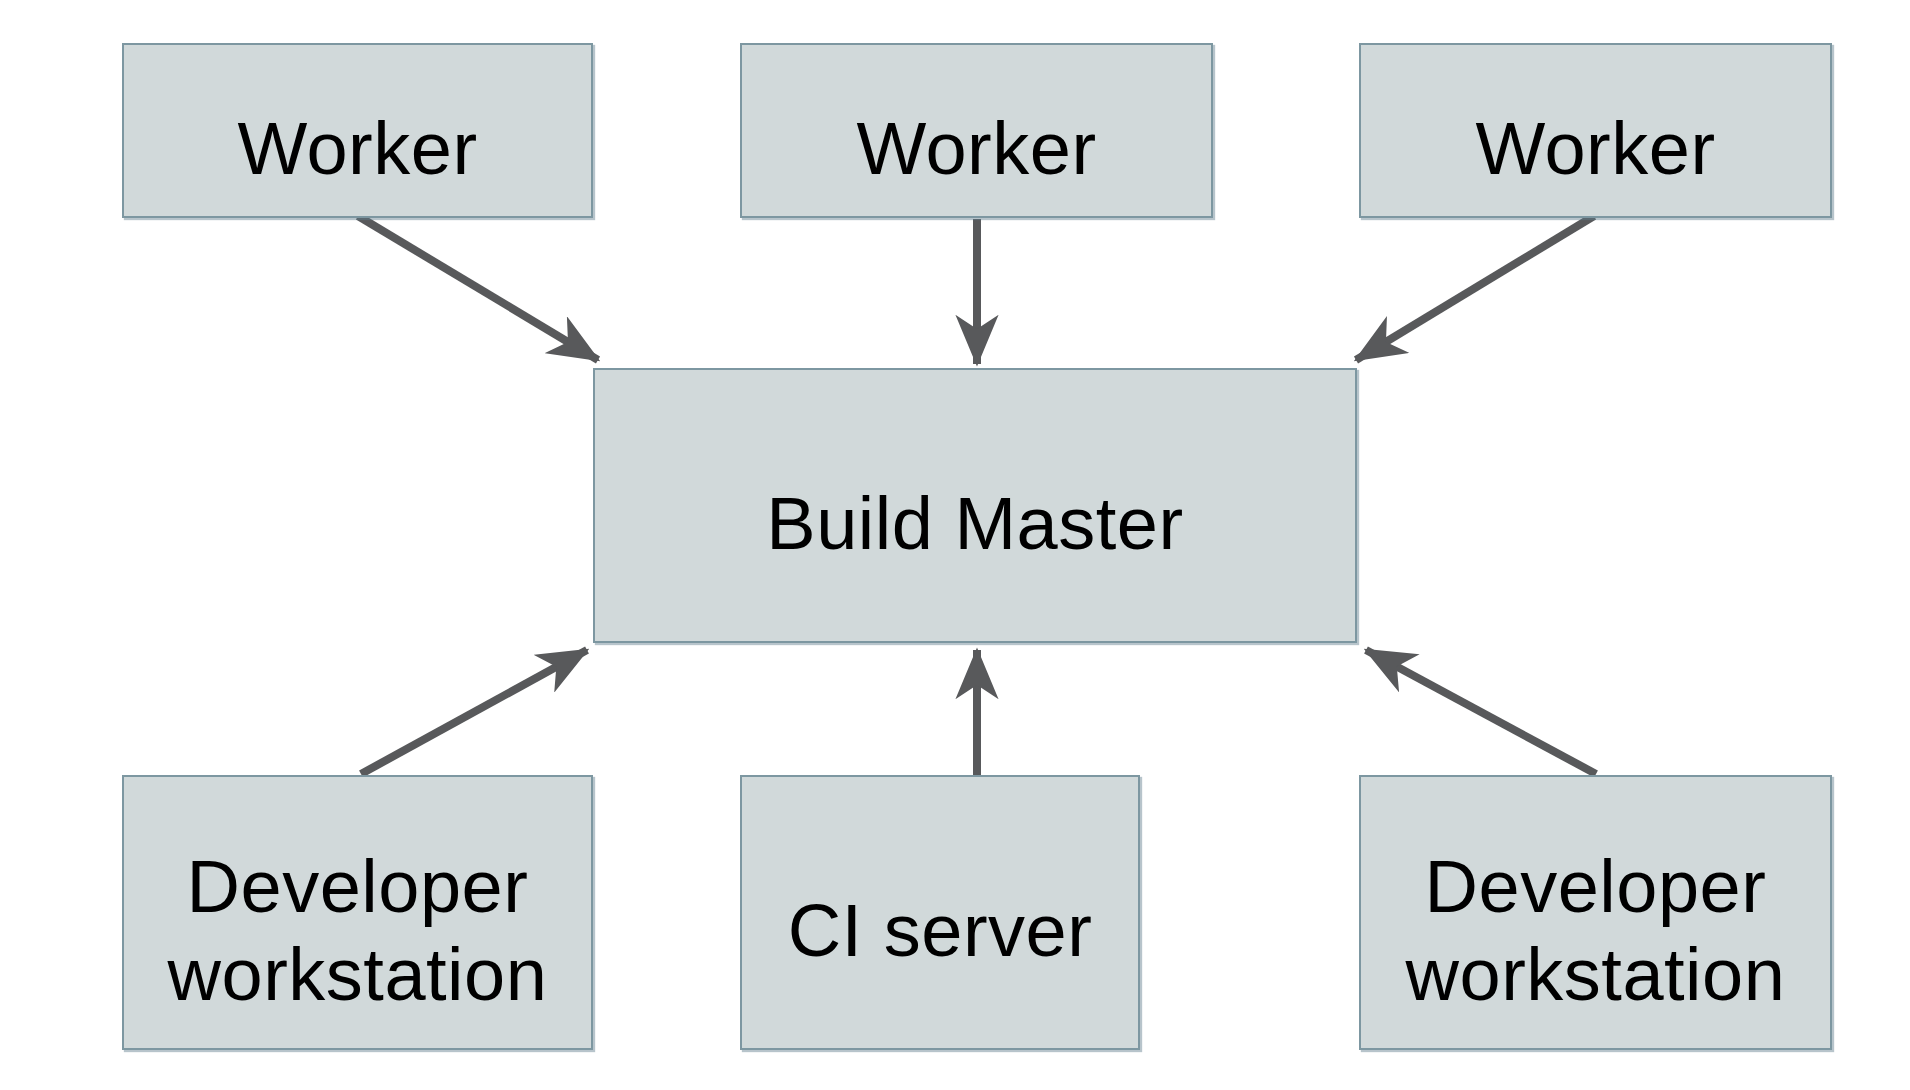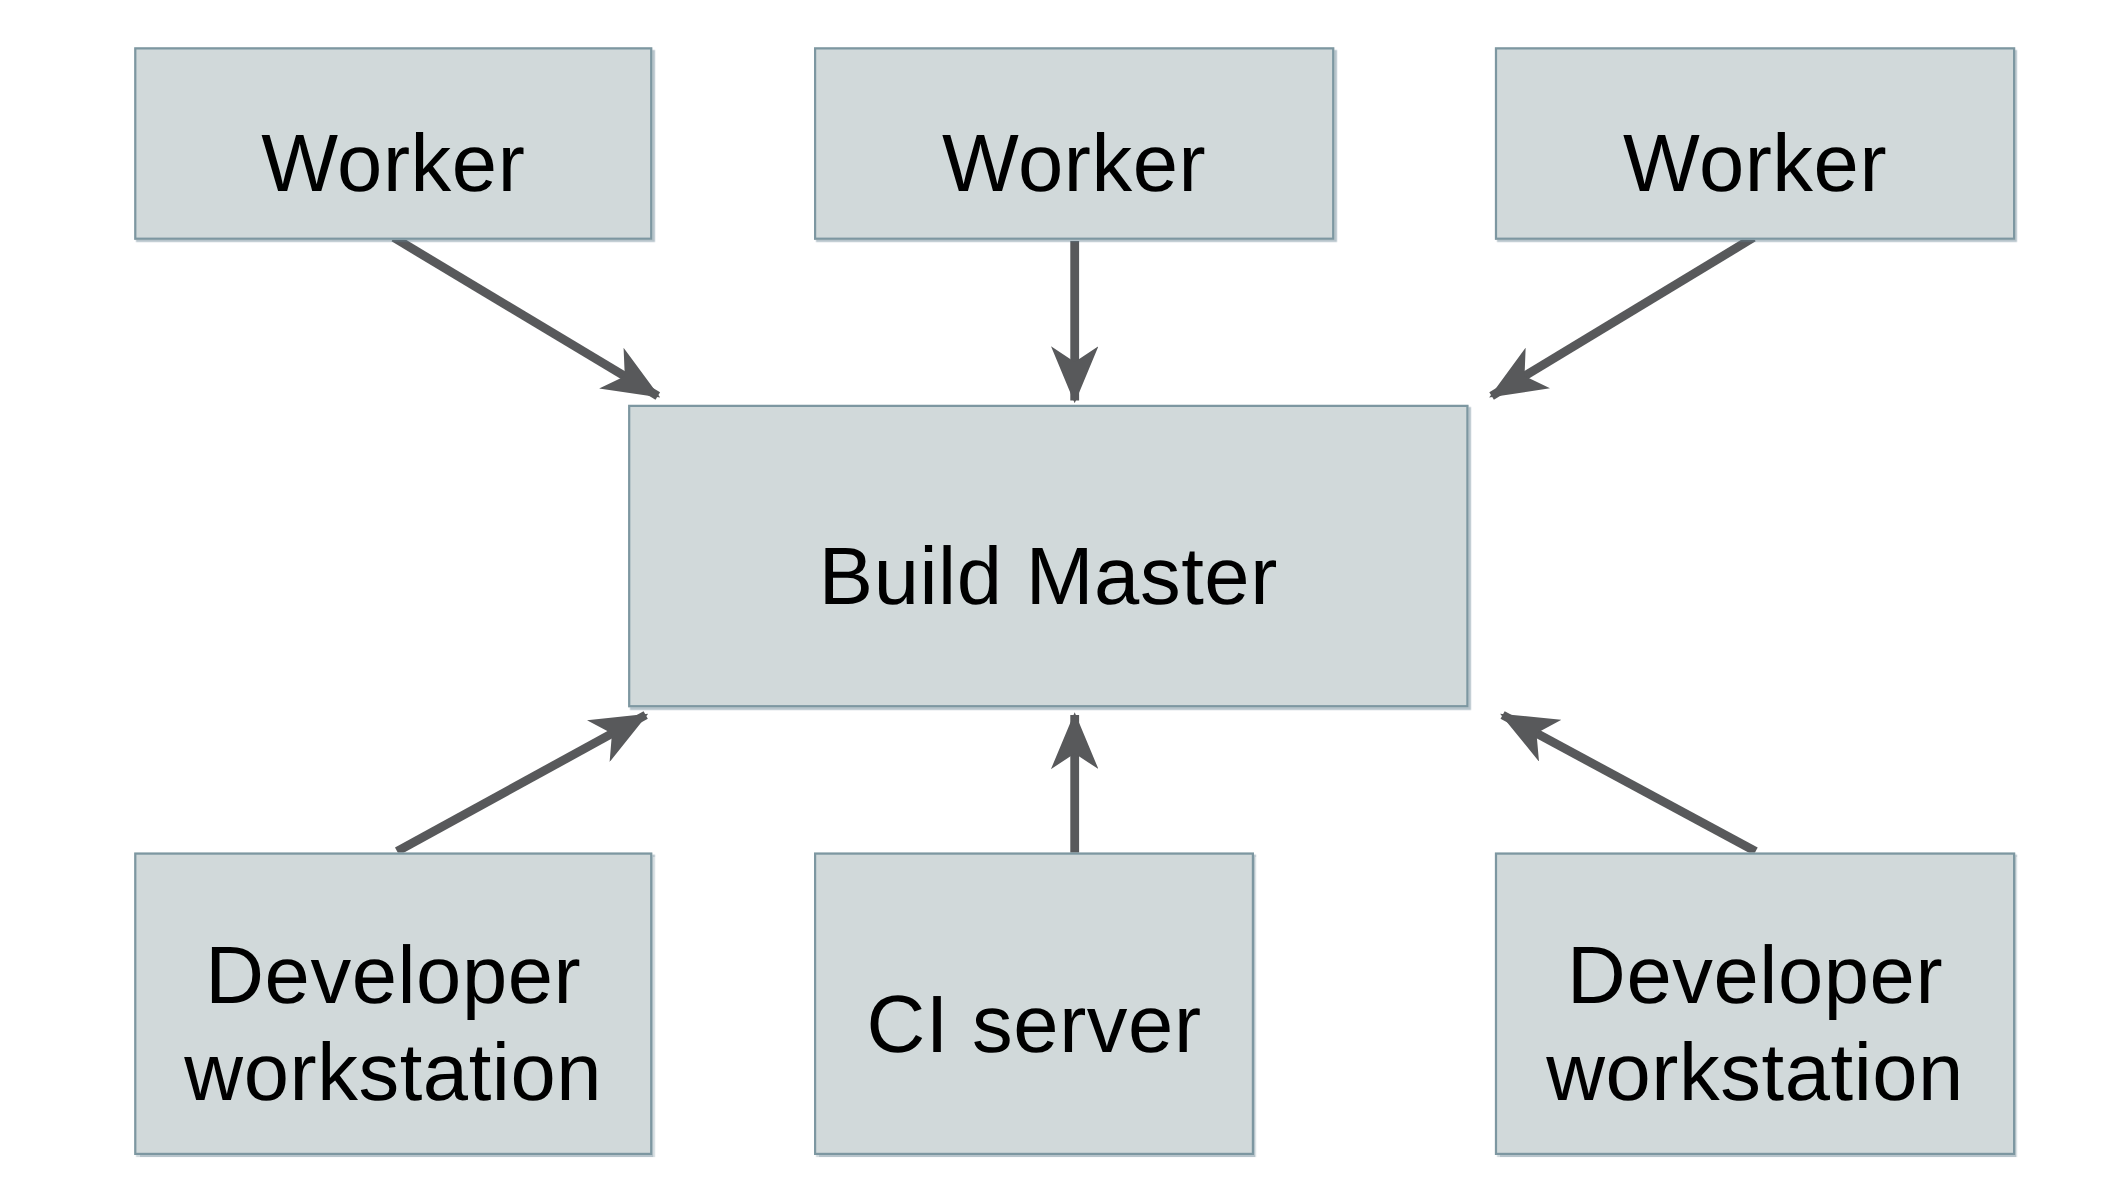--- a/index.html
+++ b/index.html
@@ -60,21 +60,21 @@
     </svg>
     <div class="node" style="left: 122px; top: 43px; width: 471px; height: 175px; background: rgb(209, 217, 218); border-color: rgb(125, 151, 161);">
       <span class="label" style="color: rgb(0, 0, 0);">Worker</span>
     </div>
     <div class="node" style="left: 740px; top: 43px; width: 473px; height: 175px; background: rgb(209, 217, 218); border-color: rgb(125, 151, 161);">
       <span class="label" style="color: rgb(0, 0, 0);">Worker</span>
     </div>
     <div class="node" style="left: 1359px; top: 43px; width: 473px; height: 175px; background: rgb(209, 217, 218); border-color: rgb(125, 151, 161);">
       <span class="label" style="color: rgb(0, 0, 0);">Worker</span>
     </div>
-    <div class="node" style="left: 571px; top: 368px; width: 764px; height: 275px; background: rgb(209, 217, 218); border-color: rgb(125, 151, 161);">
+    <div class="node" style="left: 593px; top: 368px; width: 764px; height: 275px; background: rgb(209, 217, 218); border-color: rgb(125, 151, 161);">
       <span class="label" style="color: rgb(0, 0, 0);">Build Master</span>
     </div>
     <div class="node" style="left: 122px; top: 775px; width: 471px; height: 275px; background: rgb(209, 217, 218); border-color: rgb(125, 151, 161);">
       <span class="label" style="color: rgb(0, 0, 0);">Developer workstation</span>
     </div>
     <div class="node" style="left: 740px; top: 775px; width: 400px; height: 275px; background: rgb(209, 217, 218); border-color: rgb(125, 151, 161);">
       <span class="label" style="color: rgb(0, 0, 0);">CI server</span>
     </div>
     <div class="node" style="left: 1359px; top: 775px; width: 473px; height: 275px; background: rgb(209, 217, 218); border-color: rgb(125, 151, 161);">
       <span class="label" style="color: rgb(0, 0, 0);">Developer workstation</span>

